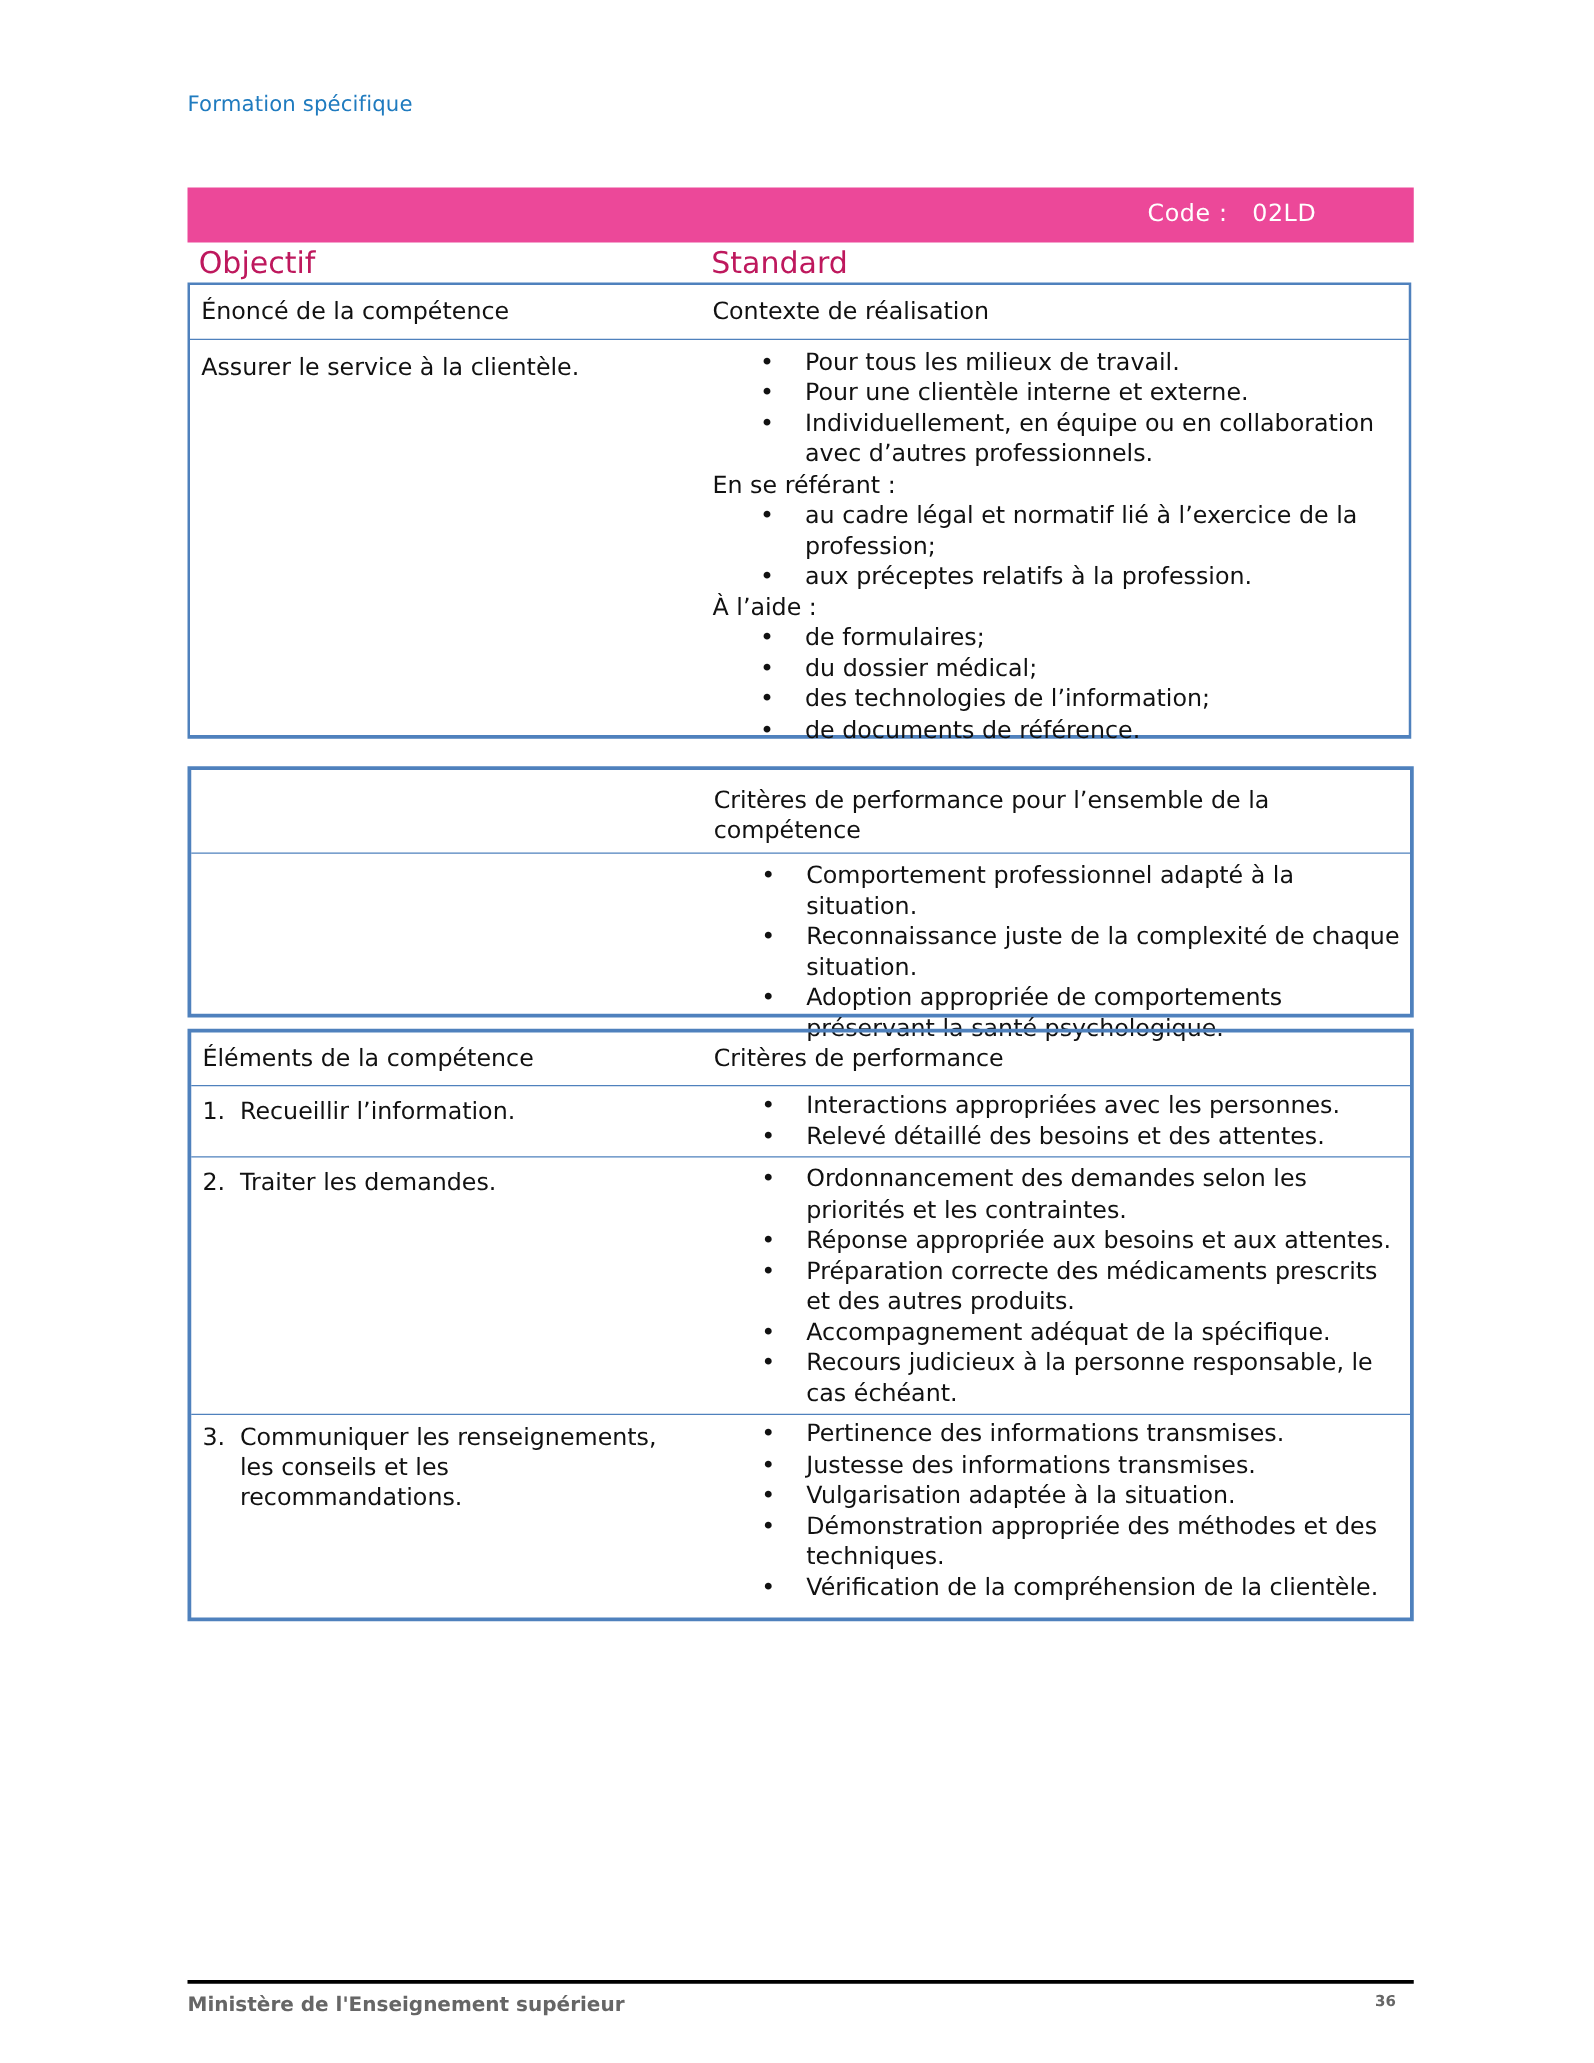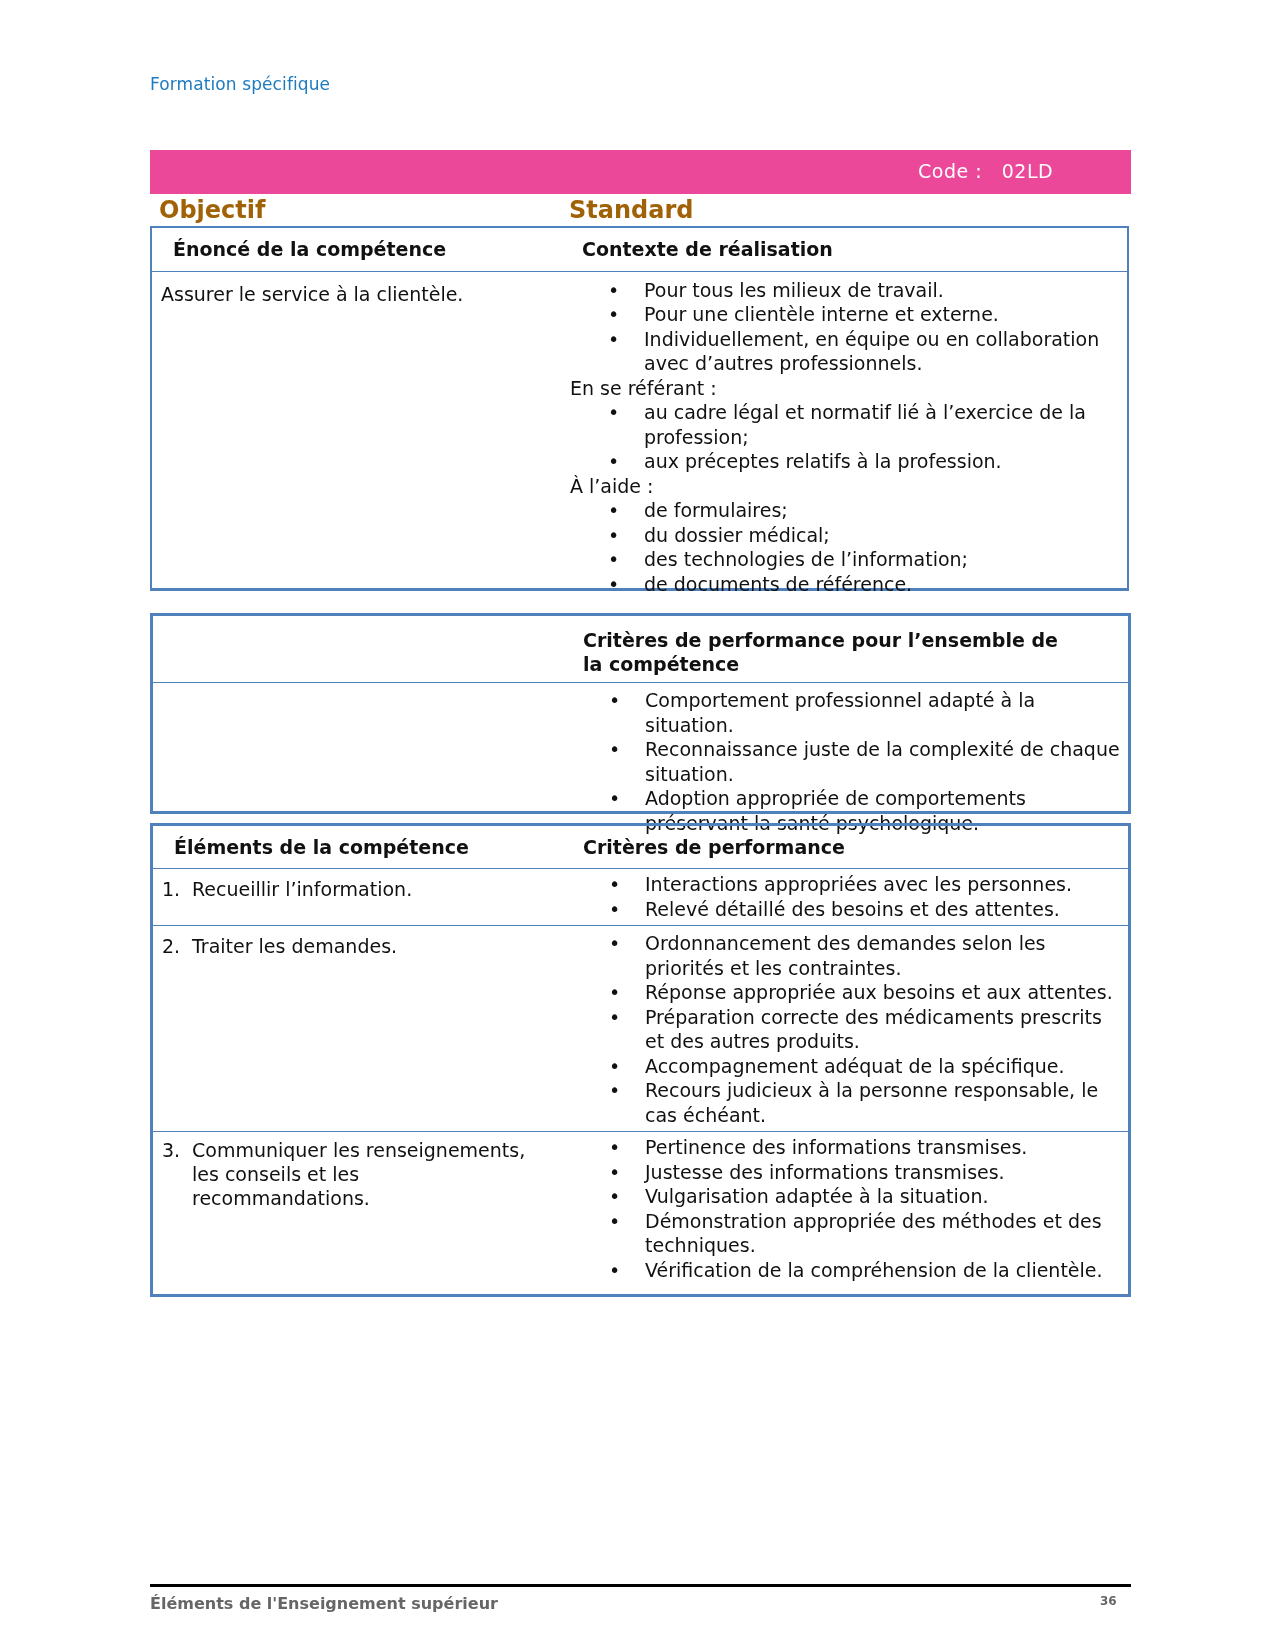--- a/index.html
+++ b/index.html
@@ -1,30 +1,30 @@
 <!DOCTYPE html>
 <html><head>
 <meta charset="utf-8">
 <style>
   html, body { margin:0; padding:0; background:#ffffff; }
   body { width:1275px; height:1650px; position:relative; font-family:"DejaVu Sans", sans-serif; color:#111; overflow:hidden; }
   .running-head { position:absolute; left:150px; top:74px; font-size:17px; color:#1f7bbf; letter-spacing:0.1px; }
   .banner { position:absolute; left:150px; top:150px; width:981px; height:44px; background:#ec4899; }
   .banner .code { position:absolute; left:768px; top:10px; font-size:19px; color:#ffffff; letter-spacing:0.5px; white-space:pre; }
   .section-titles { position:absolute; left:150px; top:194px; width:981px; height:34px; }
-  .section-titles .t { position:absolute; top:2px; font-size:24px; font-weight:bold; color:#a16207; }
+  .section-titles .t { position:absolute; top:2px; font-size:24px; font-weight:normal; color:#be185d; }
   .section-titles .left { left:9px; }
   .section-titles .right { left:419px; }
   .tbl { position:absolute; left:150px; width:975px; border:3px solid #4f81bd; border-top-width:3px; }
   .tbl.first { border-top-width:2px; border-left-width:2px; border-right-width:2px; border-bottom-width:3px; }
   .row { display:flex; border-bottom:1.5px solid #4f81bd; }
   .row:last-child { border-bottom:none; }
   .cell-l { width:410px; padding:8px 0 6px 9px; box-sizing:border-box; font-size:19px; line-height:24px; }
   .cell-r { flex:1; padding:8px 8px 6px 8px; box-sizing:border-box; font-size:19px; line-height:24.5px; }
-  .hdr { font-weight:bold; font-size:19px;padding-left:12px; }
+  .hdr { font-weight:normal; font-size:19px; }
   .hdr .cell-l, .hdr .cell-r { padding-top:9px; padding-bottom:9px; }
   ul.b { list-style:none; margin:0; padding:0; }
   ul.b li { position:relative; padding-left:74px; }
   ul.b li .dot { position:absolute; left:38px; top:0; }
   .sub-label { display:block; }
   ol.n { list-style:none; margin:0; padding:0; }
   ol.n li { position:relative; padding-left:30px; }
   ol.n li .num { position:absolute; left:0; top:0; }
   .footer-line { position:absolute; left:150px; top:1584px; width:981px; height:3px; background:#000; }
   .footer-left { position:absolute; left:150px; top:1594px; font-size:16px; font-weight:bold; color:#666; }
@@ -136,14 +136,14 @@
         <li><span class="dot">•</span><span>Justesse des informations transmises.</span></li>
         <li><span class="dot">•</span><span>Vulgarisation adaptée à la situation.</span></li>
         <li><span class="dot">•</span><span>Démonstration appropriée des méthodes et des techniques.</span></li>
         <li><span class="dot">•</span><span>Vérification de la compréhension de la clientèle.</span></li>
       </ul>
     </div>
   </div>
 </div>
 
 <div class="footer-line"></div>
-<div class="footer-left">Éléments de l'Enseignement supérieur</div>
+<div class="footer-left">Ministère de l'Enseignement supérieur</div>
 <div class="footer-right">36</div>
 
 </body></html>

